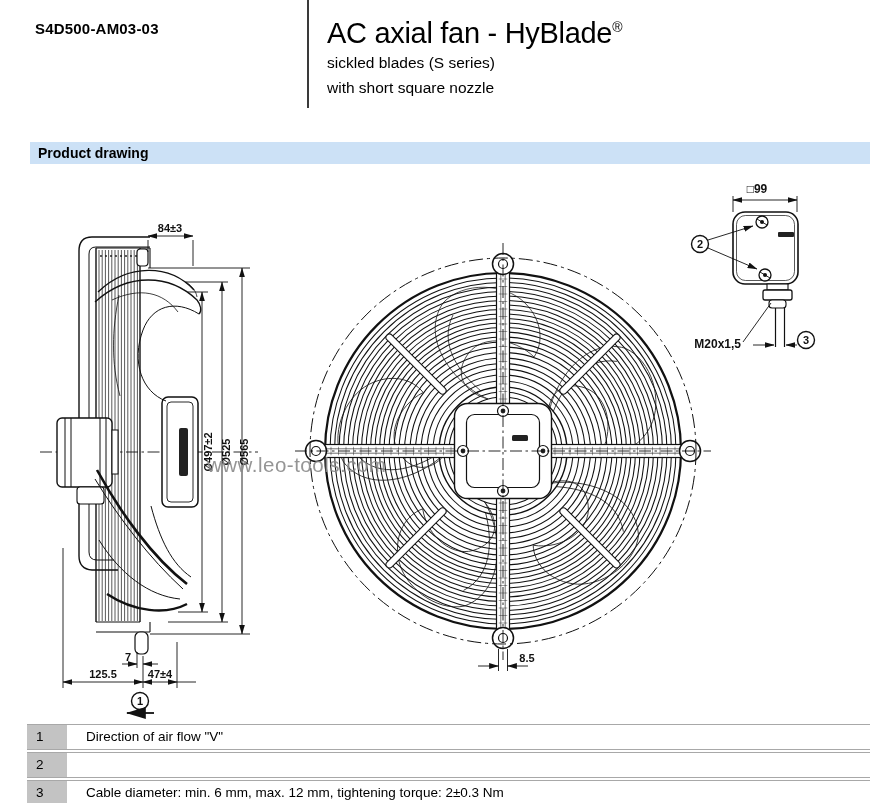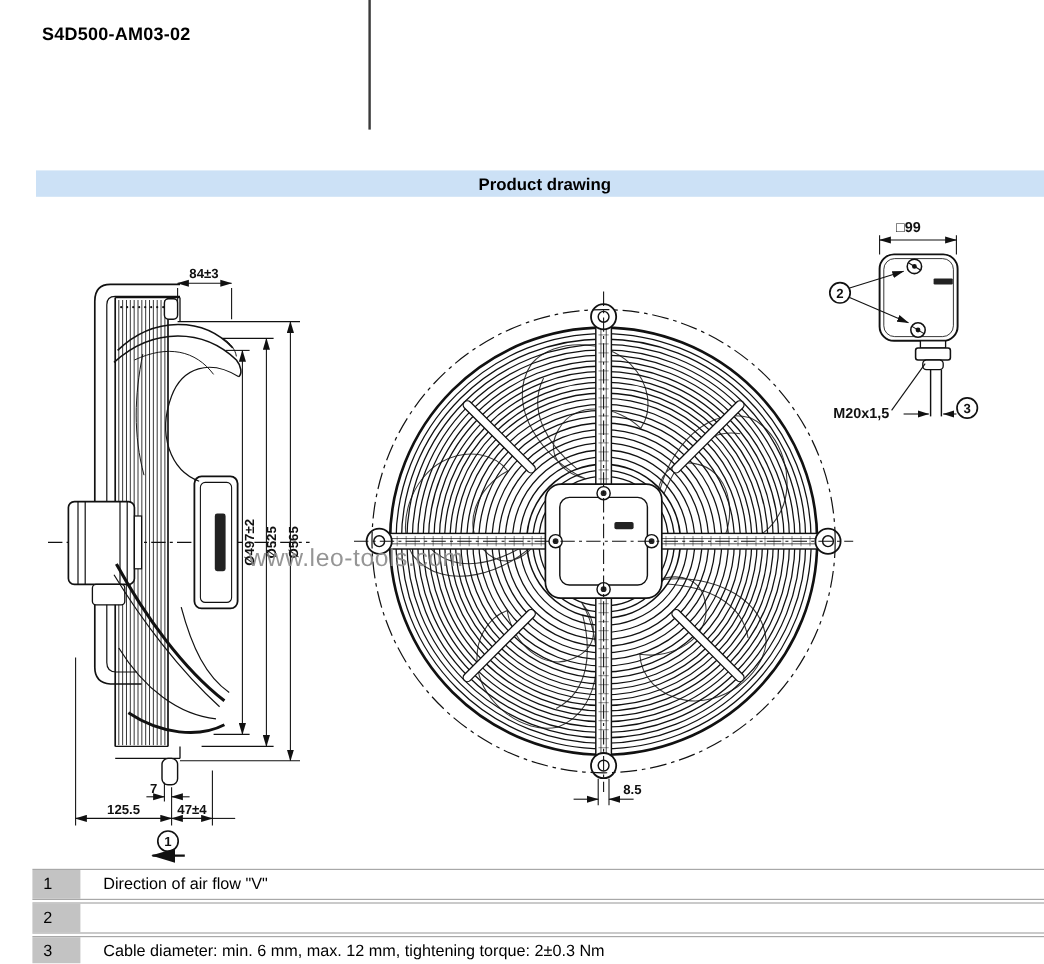--- a/index.html
+++ b/index.html
@@ -14,39 +14,44 @@
   
   .part-no{position:absolute;left:35px;top:20px;font-size:15px;font-weight:bold;letter-spacing:.2px;}
   .hdr-rule{position:absolute;left:307px;top:0;width:2px;height:108px;background:#3a3a3a;}
   .hdr-right{position:absolute;left:327px;top:10px;}
   .title{font-size:29px;font-weight:400;letter-spacing:-.3px;line-height:34px;}
   .title sup{font-size:14px;}
   .sub{font-size:15.5px;line-height:24px;margin-top:1px;}
   .sub:first-of-type{margin-top:8px;}
   
   .section-bar{position:absolute;left:30px;top:142px;width:840px;height:22px;
-    background:var(--section-bg);font-size:14px;font-weight:bold;line-height:22px;padding-left:8px;box-sizing:border-box;text-align:center;}
+    background:var(--section-bg);font-size:14px;font-weight:bold;line-height:22px;padding-left:8px;box-sizing:border-box;}
   
   .drawing{position:absolute;left:30px;top:165px;}
   .dim{font:bold 11px "Liberation Sans",sans-serif;fill:var(--line);}
   .dim-lg{font:bold 12px "Liberation Sans",sans-serif;fill:var(--line);}
   .wm{font:20.5px "Liberation Sans",sans-serif;fill:var(--wm);letter-spacing:.5px;opacity:.9;}
   
   .notes{position:absolute;left:27px;top:724px;width:843px;}
   .note-row{display:flex;height:24px;border-top:1px solid #a8a8a8;border-bottom:1px solid #a8a8a8;margin-bottom:2px;background:#fff;}
   .note-num{width:40px;background:var(--note-num-bg);font-size:13.5px;line-height:24px;padding-left:9px;box-sizing:border-box;}
   .note-text{font-size:13.5px;line-height:24px;padding-left:19px;}
 </style>
 </head>
 <body>
 
 <div class="page">
 
-  <div class="part-no">S4D500-AM03-02</div>
+  <div class="part-no">S4D500-AM03-03</div>
   <div class="hdr-rule"></div>
+  <div class="hdr-right">
+    <div class="title"><span>AC axial fan - HyBlade</span><sup>®</sup></div>
+    <div class="sub">sickled blades (S series)</div>
+    <div class="sub">with short square nozzle</div>
+  </div>
 
   <div class="section-bar">
     <span>Product drawing</span>
   </div>
 
   <svg class="drawing" width="840" height="560" viewBox="30 165 840 560">
     <defs>
       <marker id="ah" viewBox="0 0 10 6" refX="9.5" refY="3" markerWidth="11" markerHeight="7" orient="auto-start-reverse">
         <path d="M0 0 L10 3 L0 6 Z" fill="#111"></path>
       </marker>

